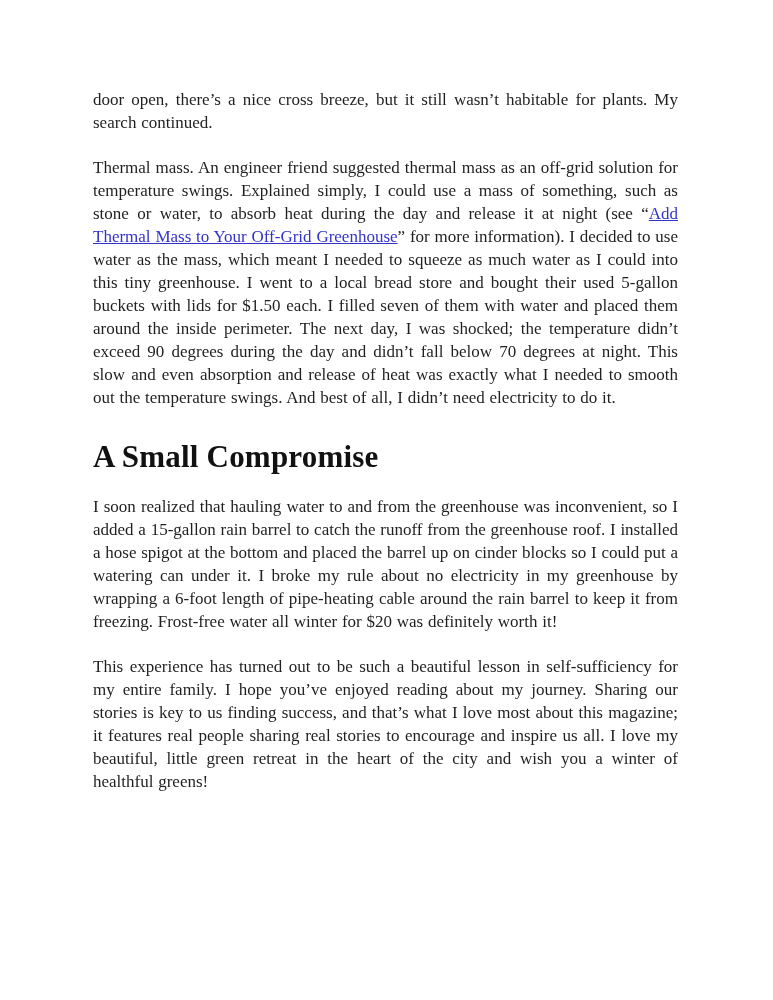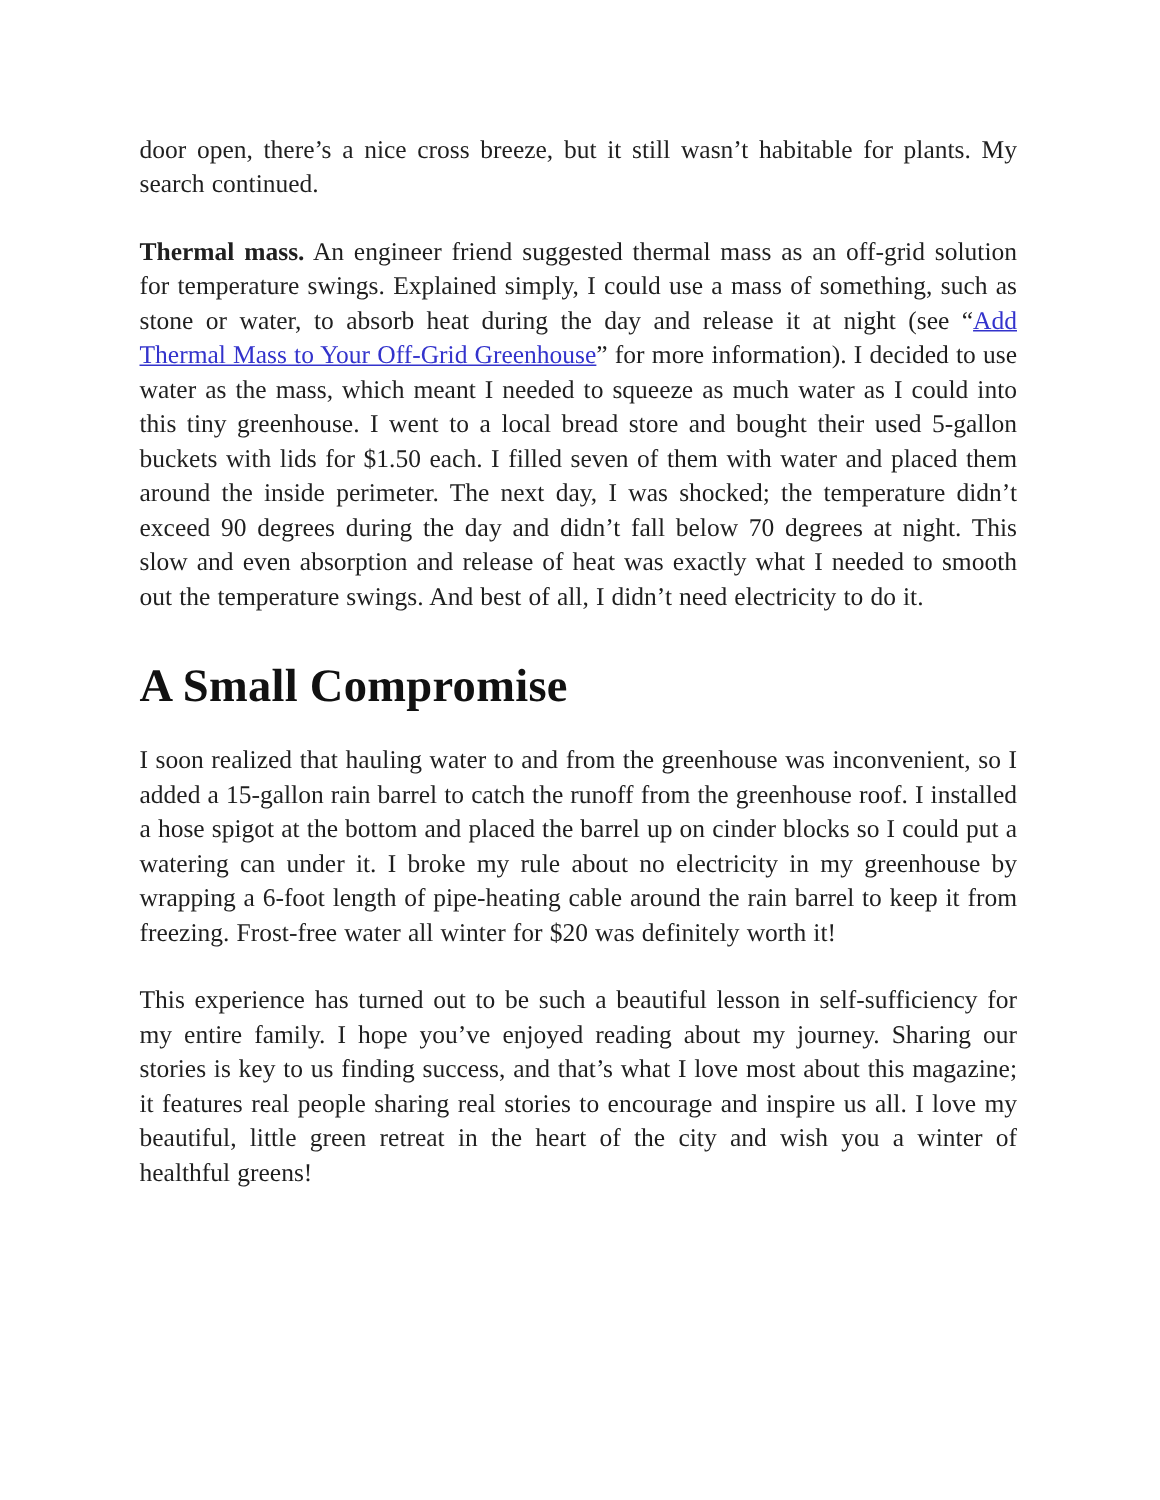--- a/index.html
+++ b/index.html
@@ -24,21 +24,21 @@
     }
     .body-text {
       font-size: 17px;
       line-height: 23px;
       text-align: justify;
       margin: 0 0 22px 0;
       color: var(--text-color, #1f1f1f);
       word-spacing: 0.5px;
     }
     .lead-in {
-      font-weight: bold;
+      font-weight: normal;
     }
     .article-link {
       color: var(--link-color, #3333cc);
       text-decoration: underline;
       text-decoration-color: var(--link-color, #3333cc);
     }
     h1.section-heading {
       font-size: 31px;
       line-height: 32px;
       font-weight: bold;

